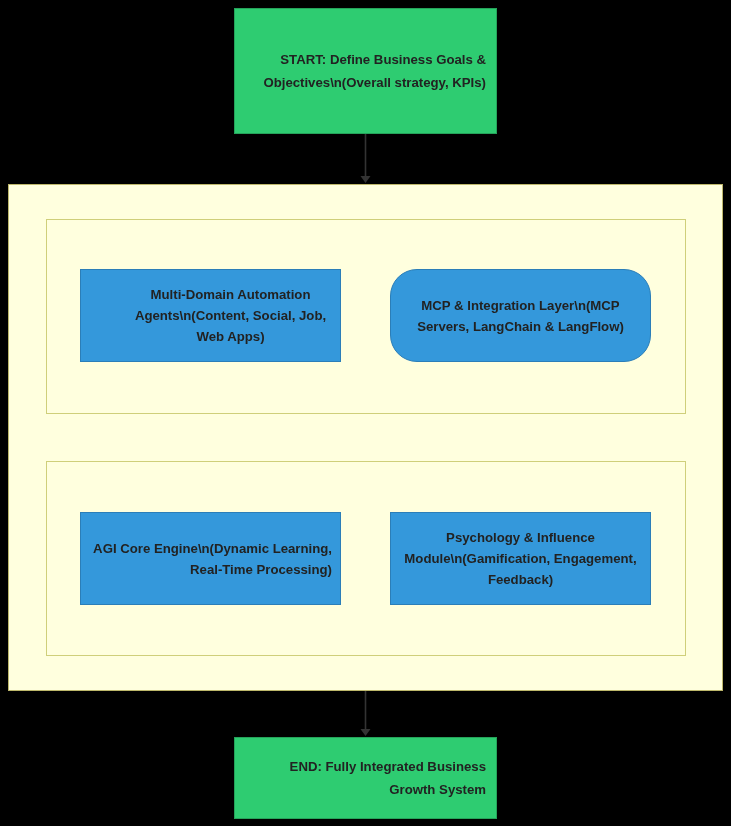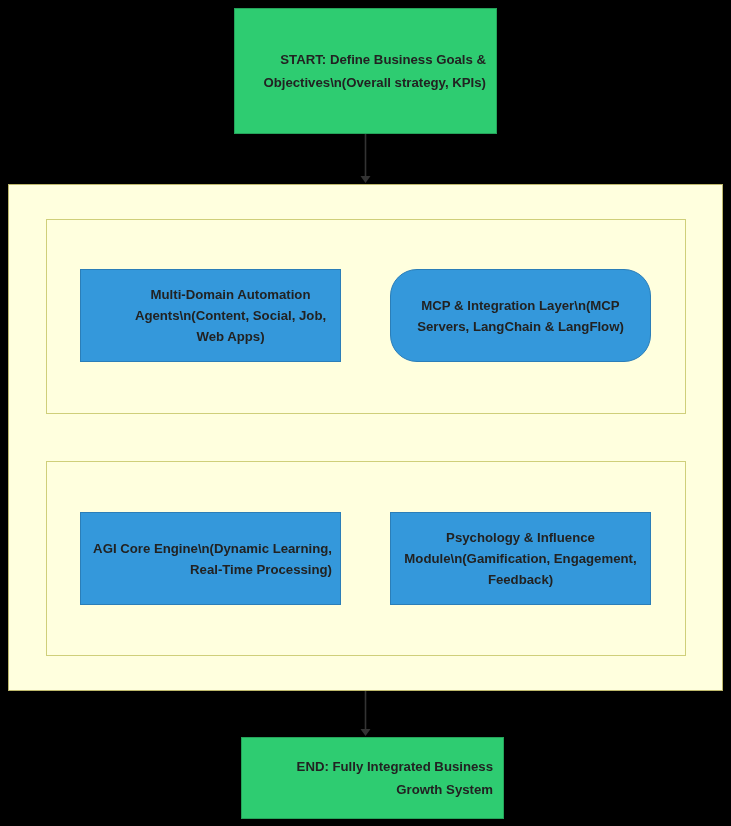--- a/index.html
+++ b/index.html
@@ -48,21 +48,20 @@
     left: 234px;
     top: 8px;
     width: 263px;
     height: 126px;
   }
   #node-end {
     left: 234px;
     top: 737px;
     width: 263px;
     height: 82px;
-    margin-left: 7px;
   }
 
   
   #outer-container {
     position: absolute;
     left: 8px;
     top: 184px;
     width: 715px;
     height: 507px;
     box-sizing: border-box;

